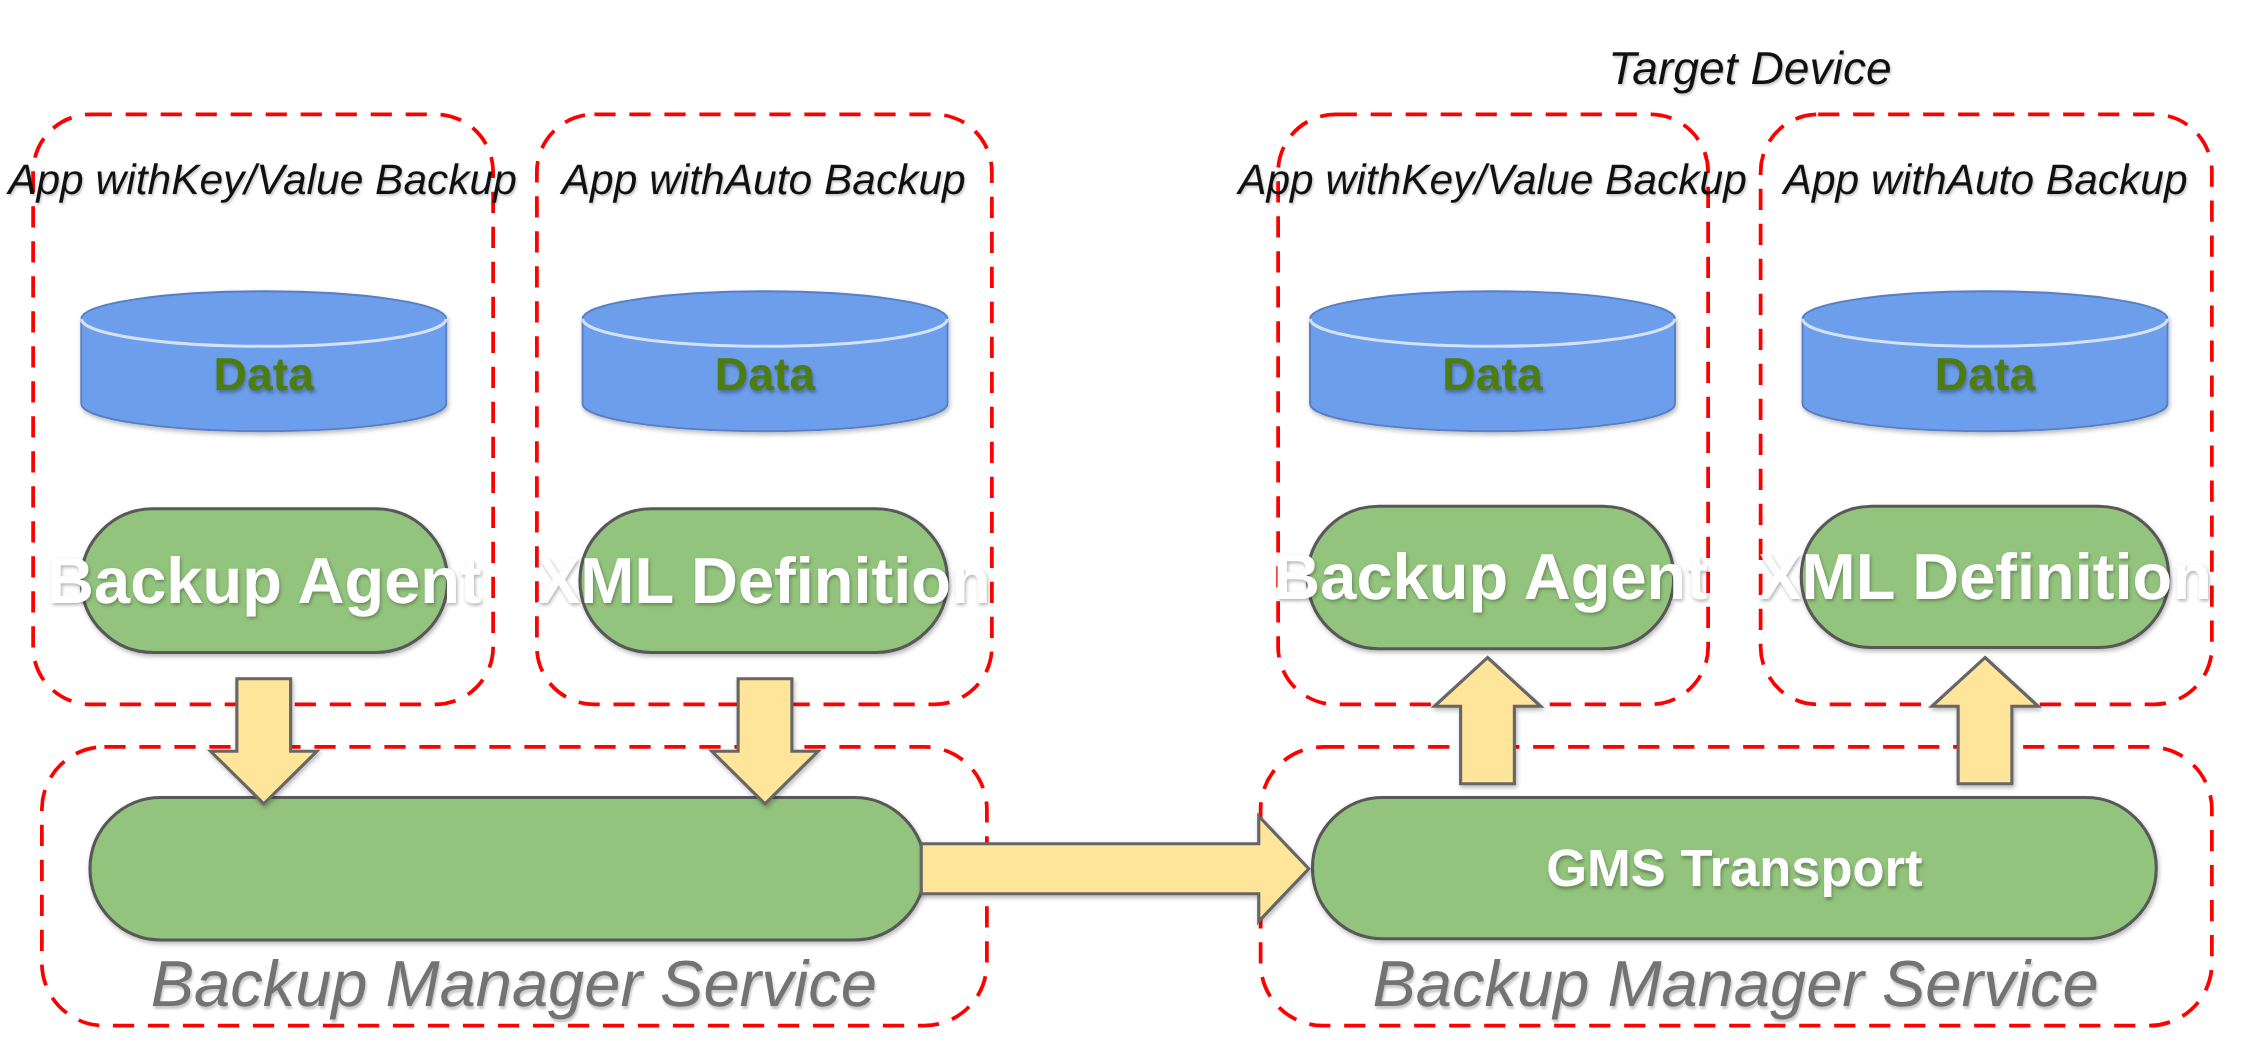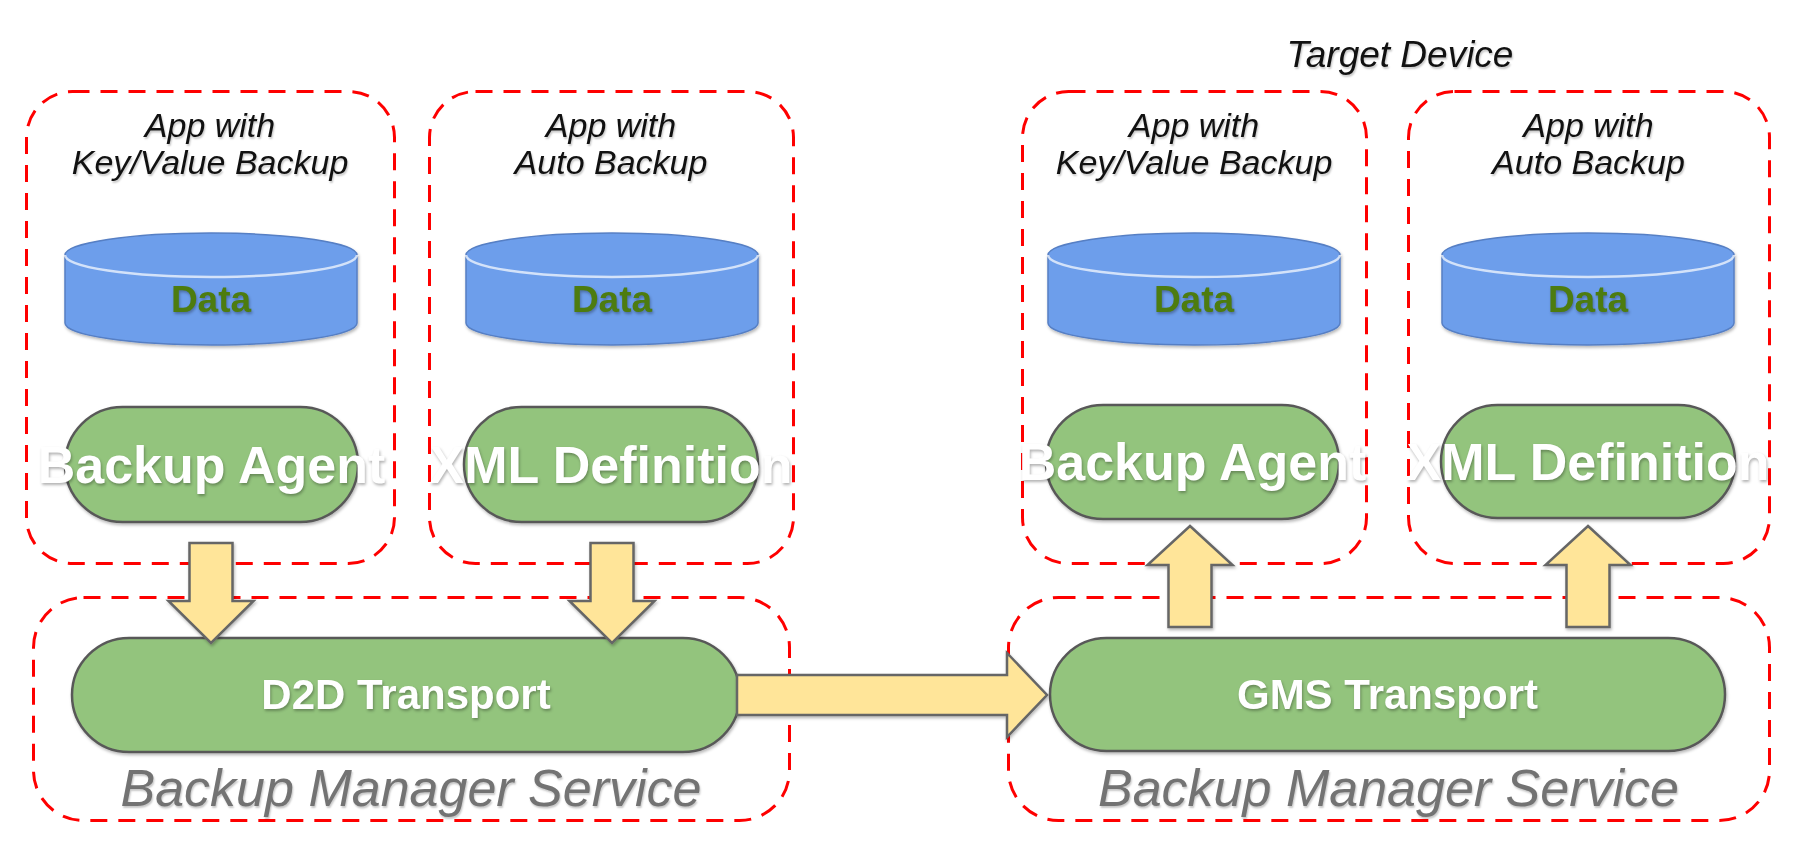--- a/index.html
+++ b/index.html
@@ -35,21 +35,20 @@
     font-style: italic;
     font-size: 37px;
     color: #111111;
     text-shadow: 1px 2px 2px rgba(0,0,0,0.22);
   }
   .app-label {
     font-style: italic;
     font-size: 34px;
     line-height: 37px;
     color: #111111;
-    flex-direction: column;
     text-shadow: 1px 2px 2px rgba(0,0,0,0.22);
   }
   .data-label {
     font-weight: bold;
     font-size: 37px;
     color: #4d7c0f;
     text-shadow: 1px 2px 3px rgba(0,0,0,0.3);
   }
   .pill-label {
     font-weight: bold;
@@ -152,19 +151,18 @@
   <div class="txt data-label" style="left:111px; top:278px; width:200px; height:44px;">Data</div>
   <div class="txt data-label" style="left:512px; top:278px; width:200px; height:44px;">Data</div>
   <div class="txt data-label" style="left:1094px; top:278px; width:200px; height:44px;">Data</div>
   <div class="txt data-label" style="left:1488px; top:278px; width:200px; height:44px;">Data</div>
 
   <div class="txt pill-label" style="left:65px; top:407px; width:293px; height:115px;">Backup Agent</div>
   <div class="txt pill-label" style="left:464px; top:407px; width:294px; height:115px;">XML Definition</div>
   <div class="txt pill-label" style="left:1046px; top:405px; width:293px; height:114px;">Backup Agent</div>
   <div class="txt pill-label" style="left:1441px; top:405px; width:294px; height:113px;">XML Definition</div>
 
-  <div class="txt transport-label" style="left:72px; top:638px; width:668px; height:114px;">D2D Transport</div>
   <div class="txt transport-label" style="left:1050px; top:638px; width:675px; height:113px;">GMS Transport</div>
 
   <div class="txt service-label" style="left:33px; top:764px; width:756px; height:48px;">Backup Manager Service</div>
   <div class="txt service-label" style="left:1008px; top:764px; width:761px; height:48px;">Backup Manager Service</div>
 
 </div>
 
 </body></html>

